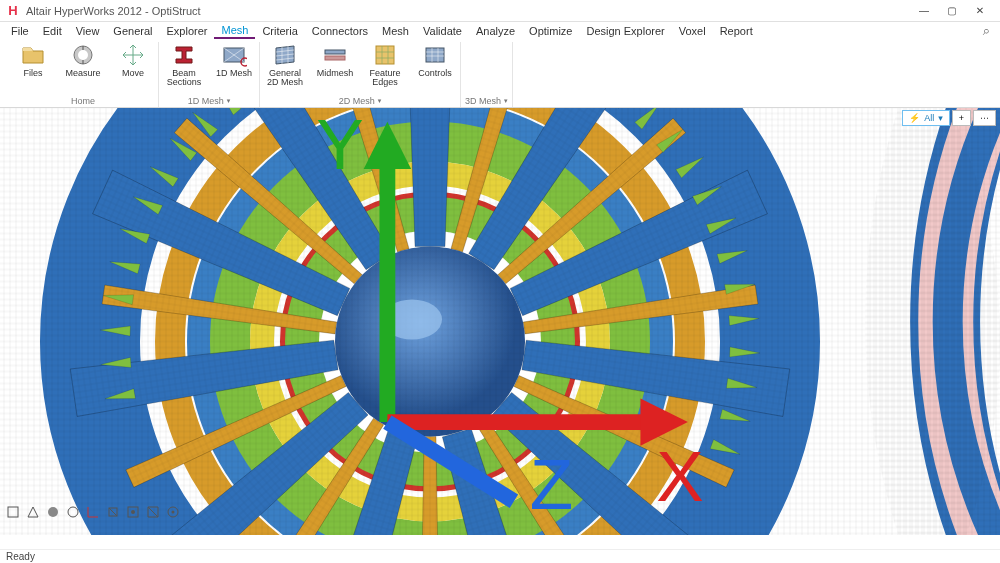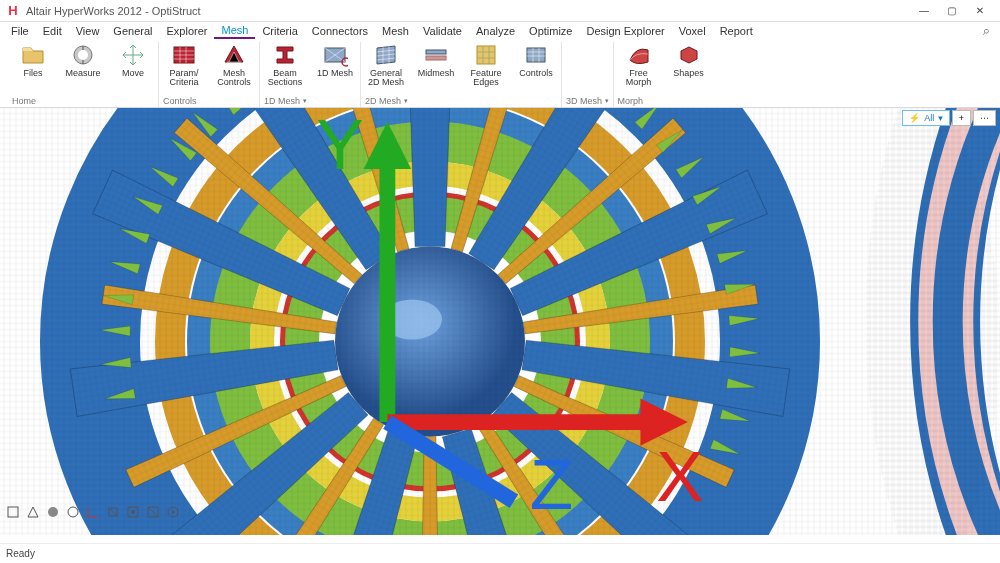--- a/index.html
+++ b/index.html
@@ -12,21 +12,21 @@
 .win-btn { width: 28px; height: 20px; display: flex; align-items: center; justify-content: center; font-size: 10px; color: #444; cursor: default; }
 
 
 .menubar { height: 18px; display: flex; align-items: center; font-size: 11px; color: #333; padding: 0 4px; gap: 0; }
 .menubar .item { padding: 1px 7px; cursor: default; }
 .menubar .item.active { color: #0094d4; border-bottom: 2px solid #701a75; }
 .menubar .search { margin-left: auto; font-size: 13px; color: #666; padding-right: 6px; }
 
 
 .ribbon { height: 68px; display: flex; padding: 2px 8px 0 8px; gap: 0; border-bottom: 1px solid #d8d8d8; }
-.ribbon-group { display: flex; flex-direction: column; align-items: flex-start; padding: 0 4px; }
+.ribbon-group { display: flex; flex-direction: column; align-items: center; padding: 0 4px; }
 .ribbon-group.sep { border-right: 1px solid #e4e4e4; }
 .ribbon-tools { display: flex; gap: 8px; }
 .tool { display: flex; flex-direction: column; align-items: center; width: 42px; cursor: default; }
 .tool-icon { width: 26px; height: 26px; margin-bottom: 1px; }
 .tool-label { font-size: 9px; color: #333; text-align: center; line-height: 1.05; }
 .group-label { font-size: 9px; color: #777; margin-top: auto; padding-bottom: 1px; display:flex; align-items:center; gap:3px;}
 .group-label .dd { font-size:7px; }
 
 
 .viewport { position: absolute; top: 108px; left: 0; right: 0; bottom: 28px; background: #fff; overflow: hidden; }
@@ -38,21 +38,21 @@
 .vp-chip.blue { border-color: #6fbef0; color: #1a7bb9; }
 
 
 .triad { position: absolute; left: 6px; bottom: 18px; width: 54px; height: 54px; }
 
 
 .btoolbar { position: absolute; left: 0; bottom: 14px; height: 16px; display: flex; gap: 6px; padding-left: 6px; }
 .btool { width: 14px; height: 14px; display:flex; align-items:center; justify-content:center; }
 
 
-.status { position: absolute; left: 0; right: 0; bottom: 0; height: 20px; font-size: 10px; padding: 0 6px; color: #444; display: flex; align-items: center; background:#fff; border-top:1px solid #eee;}
+.status { position: absolute; left: 0; right: 0; bottom: 0; height: 14px; font-size: 10px; padding: 0 6px; color: #444; display: flex; align-items: center; background:#fff; border-top:1px solid #eee;}
 </style>
 </head>
 <body>
 
 <div class="titlebar">
   <div class="logo">H</div>
   <span>Altair HyperWorks 2012 - OptiStruct</span>
   <div class="spacer"></div>
   <div class="win-btn">—</div>
   <div class="win-btn">▢</div>
@@ -100,41 +100,20 @@
       <div class="tool">
         <svg class="tool-icon" viewBox="0 0 26 26">
             <path d="M13 3v20M3 13h20M13 3l-3 3M13 3l3 3M13 23l-3-3M13 23l3-3M3 13l3-3M3 13l3 3M23 13l-3-3M23 13l-3 3" stroke="#6a8" fill="none"></path>
           </svg>
         <div class="tool-label">Move</div>
       </div>
     </div>
     <div class="group-label">Home</div>
   </div>
 
-  <div class="ribbon-group sep">
-    <div class="ribbon-tools">
-      <div class="tool">
-        <svg class="tool-icon" viewBox="0 0 26 26">
-            <rect x="3" y="5" width="20" height="16" fill="#b23" stroke="#701818"></rect>
-            <path d="M3 9h20M3 13h20M3 17h20M9 5v16M15 5v16" stroke="#fff" stroke-width="0.5"></path>
-          </svg>
-        <div class="tool-label">Param/
-Criteria</div>
-      </div>
-      <div class="tool">
-        <svg class="tool-icon" viewBox="0 0 26 26">
-            <path d="M4 20 L13 4 L22 20 Z" fill="#b23" stroke="#701818"></path>
-            <path d="M8 20L13 10L18 20M6 20h14" stroke="#fff" stroke-width="0.5"></path>
-          </svg>
-        <div class="tool-label">Mesh
-Controls</div>
-      </div>
-    </div>
-    <div class="group-label">Controls</div>
-  </div>
 
   <div class="ribbon-group sep">
     <div class="ribbon-tools">
       <div class="tool">
         <svg class="tool-icon" viewBox="0 0 26 26">
             <path d="M5 5h16v4h-6v8h6v4H5v-4h6v-8H5z" fill="#b23" stroke="#701818"></path>
           </svg>
         <div class="tool-label">Beam
 Sections</div>
       </div>
@@ -192,38 +171,20 @@
       </div>
   </div>
 
   <div class="ribbon-group sep">
     <div class="group-label">
         <span>3D Mesh</span>
         <span class="dd">▾</span>
       </div>
   </div>
 
-  <div class="ribbon-group">
-    <div class="ribbon-tools">
-      <div class="tool">
-        <svg class="tool-icon" viewBox="0 0 26 26">
-            <path d="M4 18 Q10 4 22 8 L22 20 Q10 24 4 18z" fill="#c44" stroke="#701818"></path>
-            <path d="M4 18 Q10 10 22 12" stroke="#fff" stroke-width="0.5" fill="none"></path>
-          </svg>
-        <div class="tool-label">Free Morph</div>
-      </div>
-      <div class="tool">
-        <svg class="tool-icon" viewBox="0 0 26 26">
-            <path d="M5 9l8-4 8 4v8l-8 4-8-4z" fill="#c44" stroke="#701818"></path>
-          </svg>
-        <div class="tool-label">Shapes</div>
-      </div>
-    </div>
-    <div class="group-label">Morph</div>
-  </div>
 </div>
 
 <div class="viewport">
   <svg viewBox="0 0 1000 430" preserveAspectRatio="xMidYMid slice">
     <defs>
       <pattern id="meshp" width="6" height="6" patternUnits="userSpaceOnUse">
         <path d="M0 0h6v6H0z" fill="none"></path>
         <path d="M0 0v6M6 0v6M0 0h6M0 6h6" stroke="rgba(0,0,0,0.25)" stroke-width="0.4"></path>
       </pattern>
       <radialGradient id="hubg" cx="45%" cy="40%">

